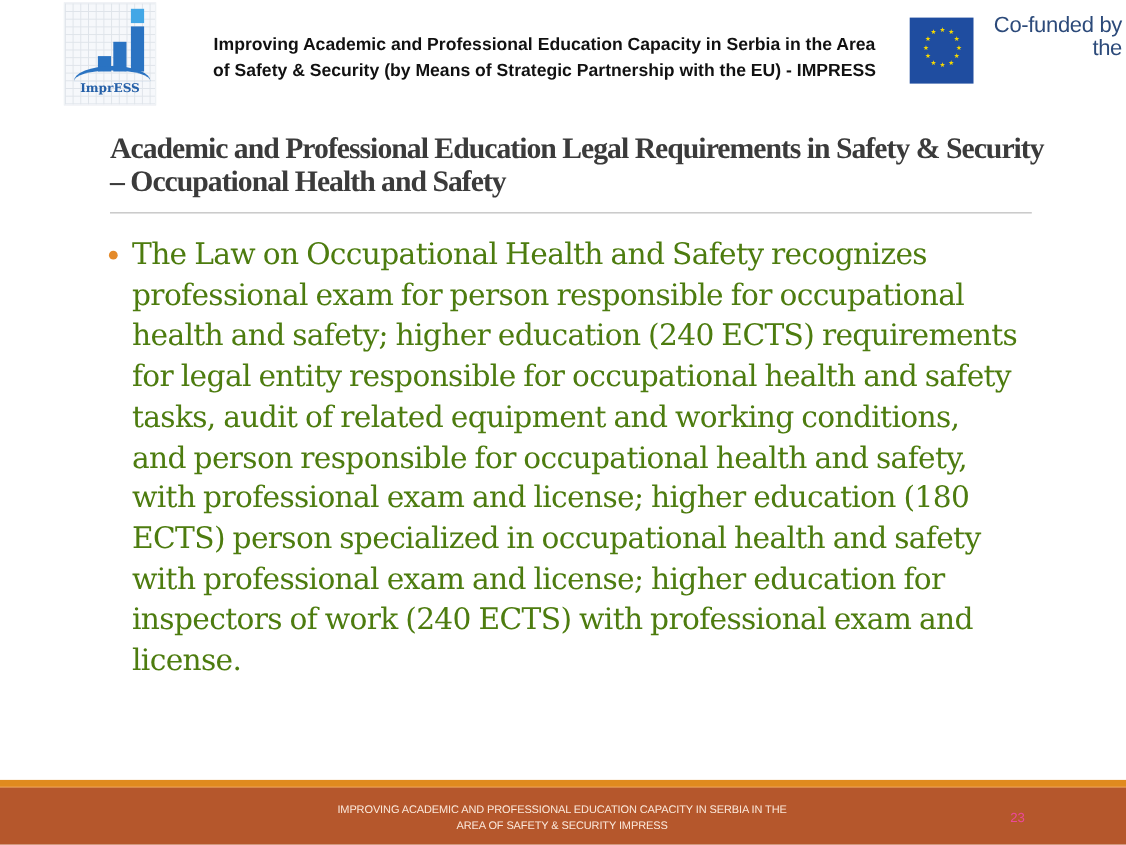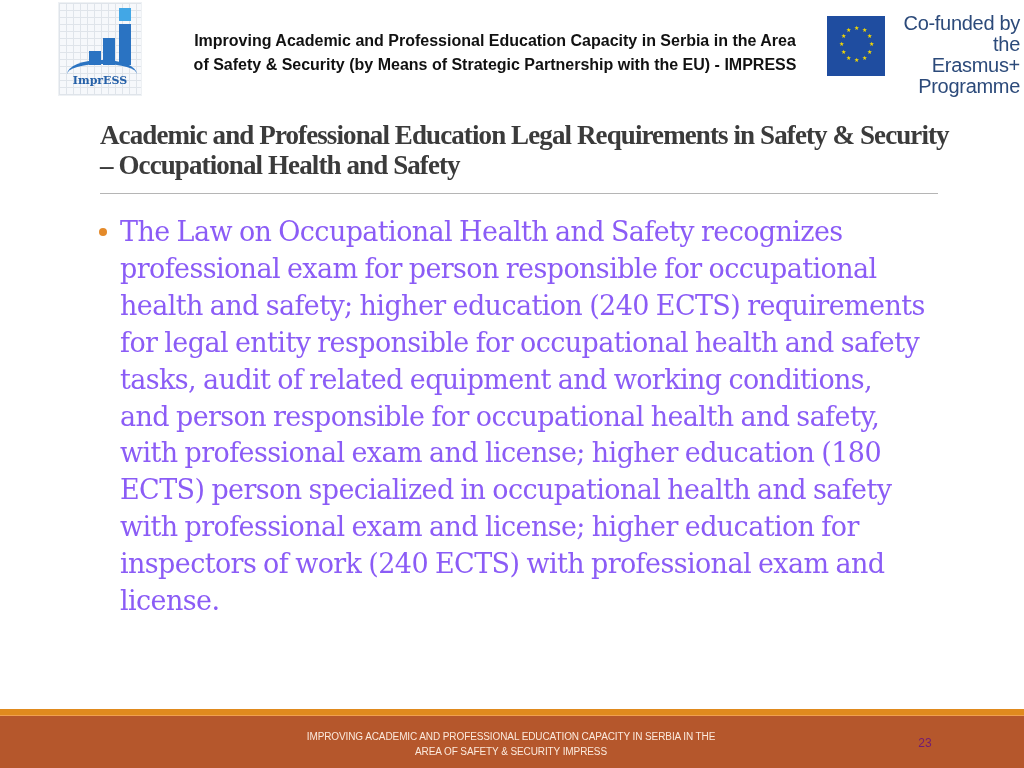--- a/index.html
+++ b/index.html
@@ -59,34 +59,34 @@
     }
 
     .body-content { position: absolute; left: 96px; top: 214px; width: 830px; }
     .bullet-row { display: flex; }
     .bullet-dot {
       flex: 0 0 auto; width: 8px; height: 8px; border-radius: 50%; background: #e48a2a;
       margin-top: 14px; margin-right: 13px; margin-left: 3px;
     }
     .bullet-text {
       font-family: "DejaVu Serif", serif; font-size: 27px; line-height: 36.9px;
-      color: #8b5cf6; letter-spacing: -0.6px; word-spacing: -1px;
+      color: #4d7c0f; letter-spacing: -0.6px; word-spacing: -1px;
     }
 
     .footer-top { position: absolute; left: 0; top: 709px; width: 1024px; height: 7px; background: #e08a1e; }
     .footer-top-line { position: absolute; left: 0; top: 715px; width: 1024px; height: 1px; background: #f0a050; }
     .footer-bar { position: absolute; left: 0; top: 716px; width: 1024px; height: 52px; background: #b5572c; }
     .footer-text {
       position: absolute; left: 300px; top: 729px; width: 422px; text-align: center;
       font-family: "Liberation Sans", sans-serif; font-size: 10px; line-height: 15px;
       color: #fbe9dc; letter-spacing: -0.1px;
     }
     .page-number {
       position: absolute; left: 905px; top: 736px; width: 40px; text-align: center;
-      font-family: "Liberation Sans", sans-serif; font-size: 12px; color: #701a75;
+      font-family: "Liberation Sans", sans-serif; font-size: 12px; color: #ec4899;
     }
   </style>
 </head>
 <body>
 
 <div class="logo-left">
   <div class="bar b3top"></div>
   <div class="bar b1"></div>
   <div class="bar b2"></div>
   <div class="bar b3"></div>
@@ -106,21 +106,20 @@
     <span class="star" style="left:35px;top:40px;">★</span>
     <span class="star" style="left:27px;top:42px;">★</span>
     <span class="star" style="left:19px;top:40px;">★</span>
     <span class="star" style="left:14px;top:34px;">★</span>
     <span class="star" style="left:12px;top:26px;">★</span>
     <span class="star" style="left:14px;top:18px;">★</span>
     <span class="star" style="left:19px;top:12px;">★</span>
   </div>
   <div class="eu-text">
     <div>Co-funded by the</div>
-    <div>Erasmus+ Programme</div>
   </div>
 </div>
 
 <div class="slide-title">Academic and Professional Education Legal Requirements in Safety &amp; Security – Occupational Health and Safety</div>
 <div class="title-rule"></div>
 
 <div class="body-content">
   <div class="bullet-row">
     <span class="bullet-dot"></span>
     <span class="bullet-text">The Law on Occupational Health and Safety recognizes professional exam for person responsible for occupational health and safety; higher education (240 ECTS) requirements for legal entity responsible for occupational health and safety tasks, audit of related equipment and working conditions, and person responsible for occupational health and safety, with professional exam and license; higher education (180 ECTS) person specialized in occupational health and safety with professional exam and license; higher education for inspectors of work (240 ECTS) with professional exam and license.</span>

